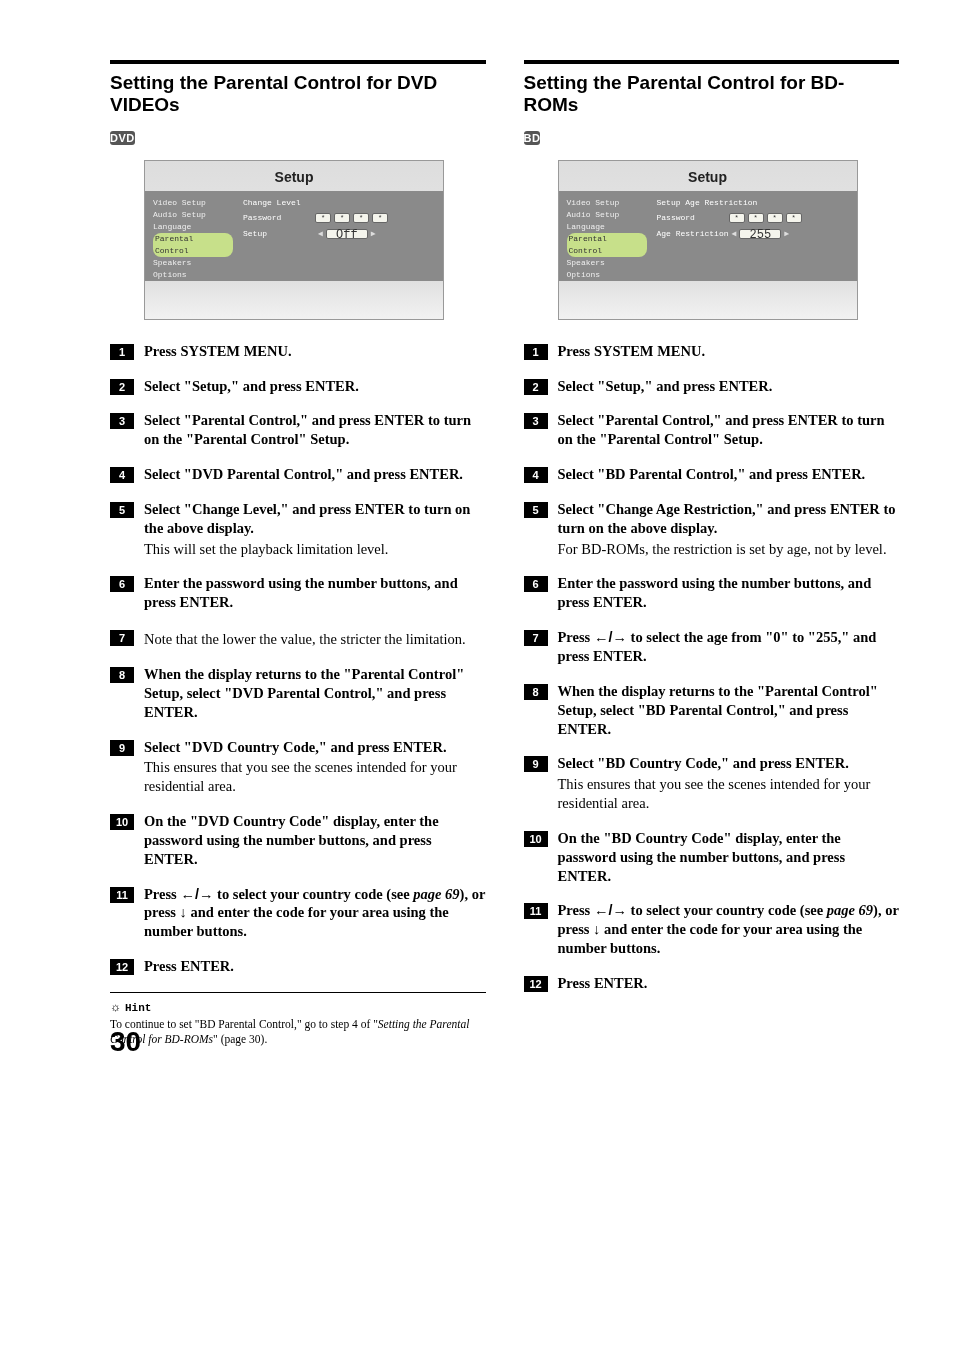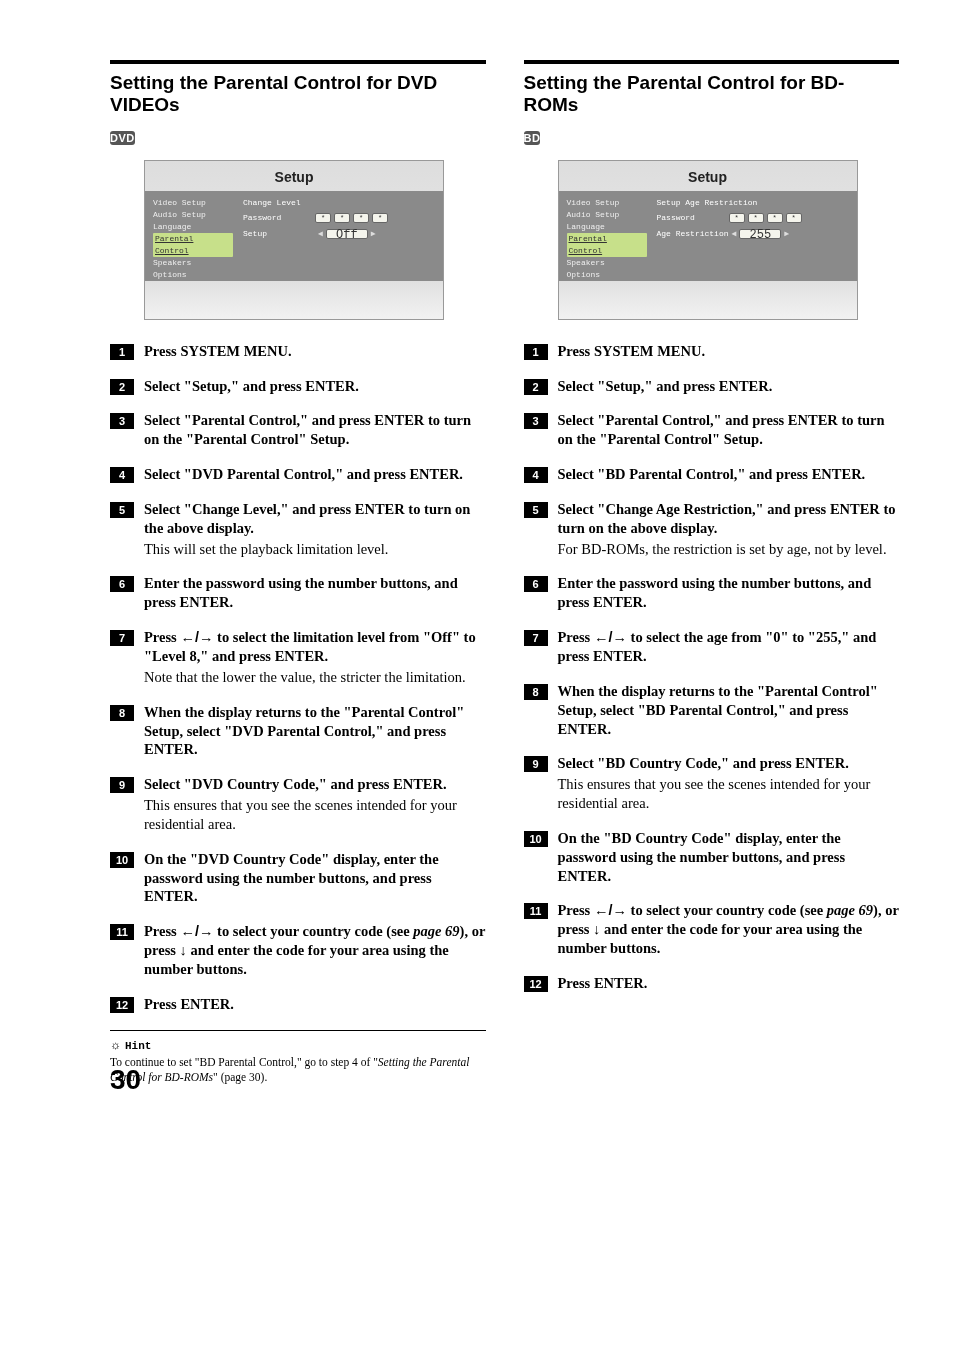--- a/index.html
+++ b/index.html
@@ -71,22 +71,21 @@
     height: 90px;
   }
   .osd-menu {
     width: 80px;
     line-height: 1.5;
   }
   .osd-menu .sel {
     background: #c7e08a;
     color: #333;
     padding: 0 2px;
-    border-radius: 1px;
-    text-decoration: underline;
+    border-radius: 8px;
   }
   .osd-pane {
     flex: 1;
     padding-top: 1px;
   }
   .osd-pane-title {
     color: #fff;
     margin-bottom: 6px;
   }
   .osd-row { display:flex; align-items:flex-start; margin-bottom:4px; height:12px;}
@@ -219,21 +218,21 @@
             <span class="step-num">5</span>
           <span class="step-body"><strong>Select "Change Level," and press ENTER to turn on the above display.</strong>
           <span class="step-note">This will set the playback limitation level.</span></span>
           </li>
         <li>
             <span class="step-num">6</span>
           <span class="step-body"><strong>Enter the password using the number buttons, and press ENTER.</strong></span>
           </li>
         <li>
             <span class="step-num">7</span>
-          <span class="step-body"><strong><span>Press </span><span class="arrows">←/→</span><span> to select the limitation level from "Off" to "Level 8," and press ENTER.</span></strong>
+          <span class="step-body">
           <span class="step-note">Note that the lower the value, the stricter the limitation.</span></span>
           </li>
         <li>
             <span class="step-num">8</span>
           <span class="step-body"><strong>When the display returns to the "Parental Control" Setup, select "DVD Parental Control," and press ENTER.</strong></span>
           </li>
         <li>
             <span class="step-num">9</span>
           <span class="step-body"><strong>Select "DVD Country Code," and press ENTER.</strong>
           <span class="step-note">This ensures that you see the scenes intended for your residential area.</span></span>

